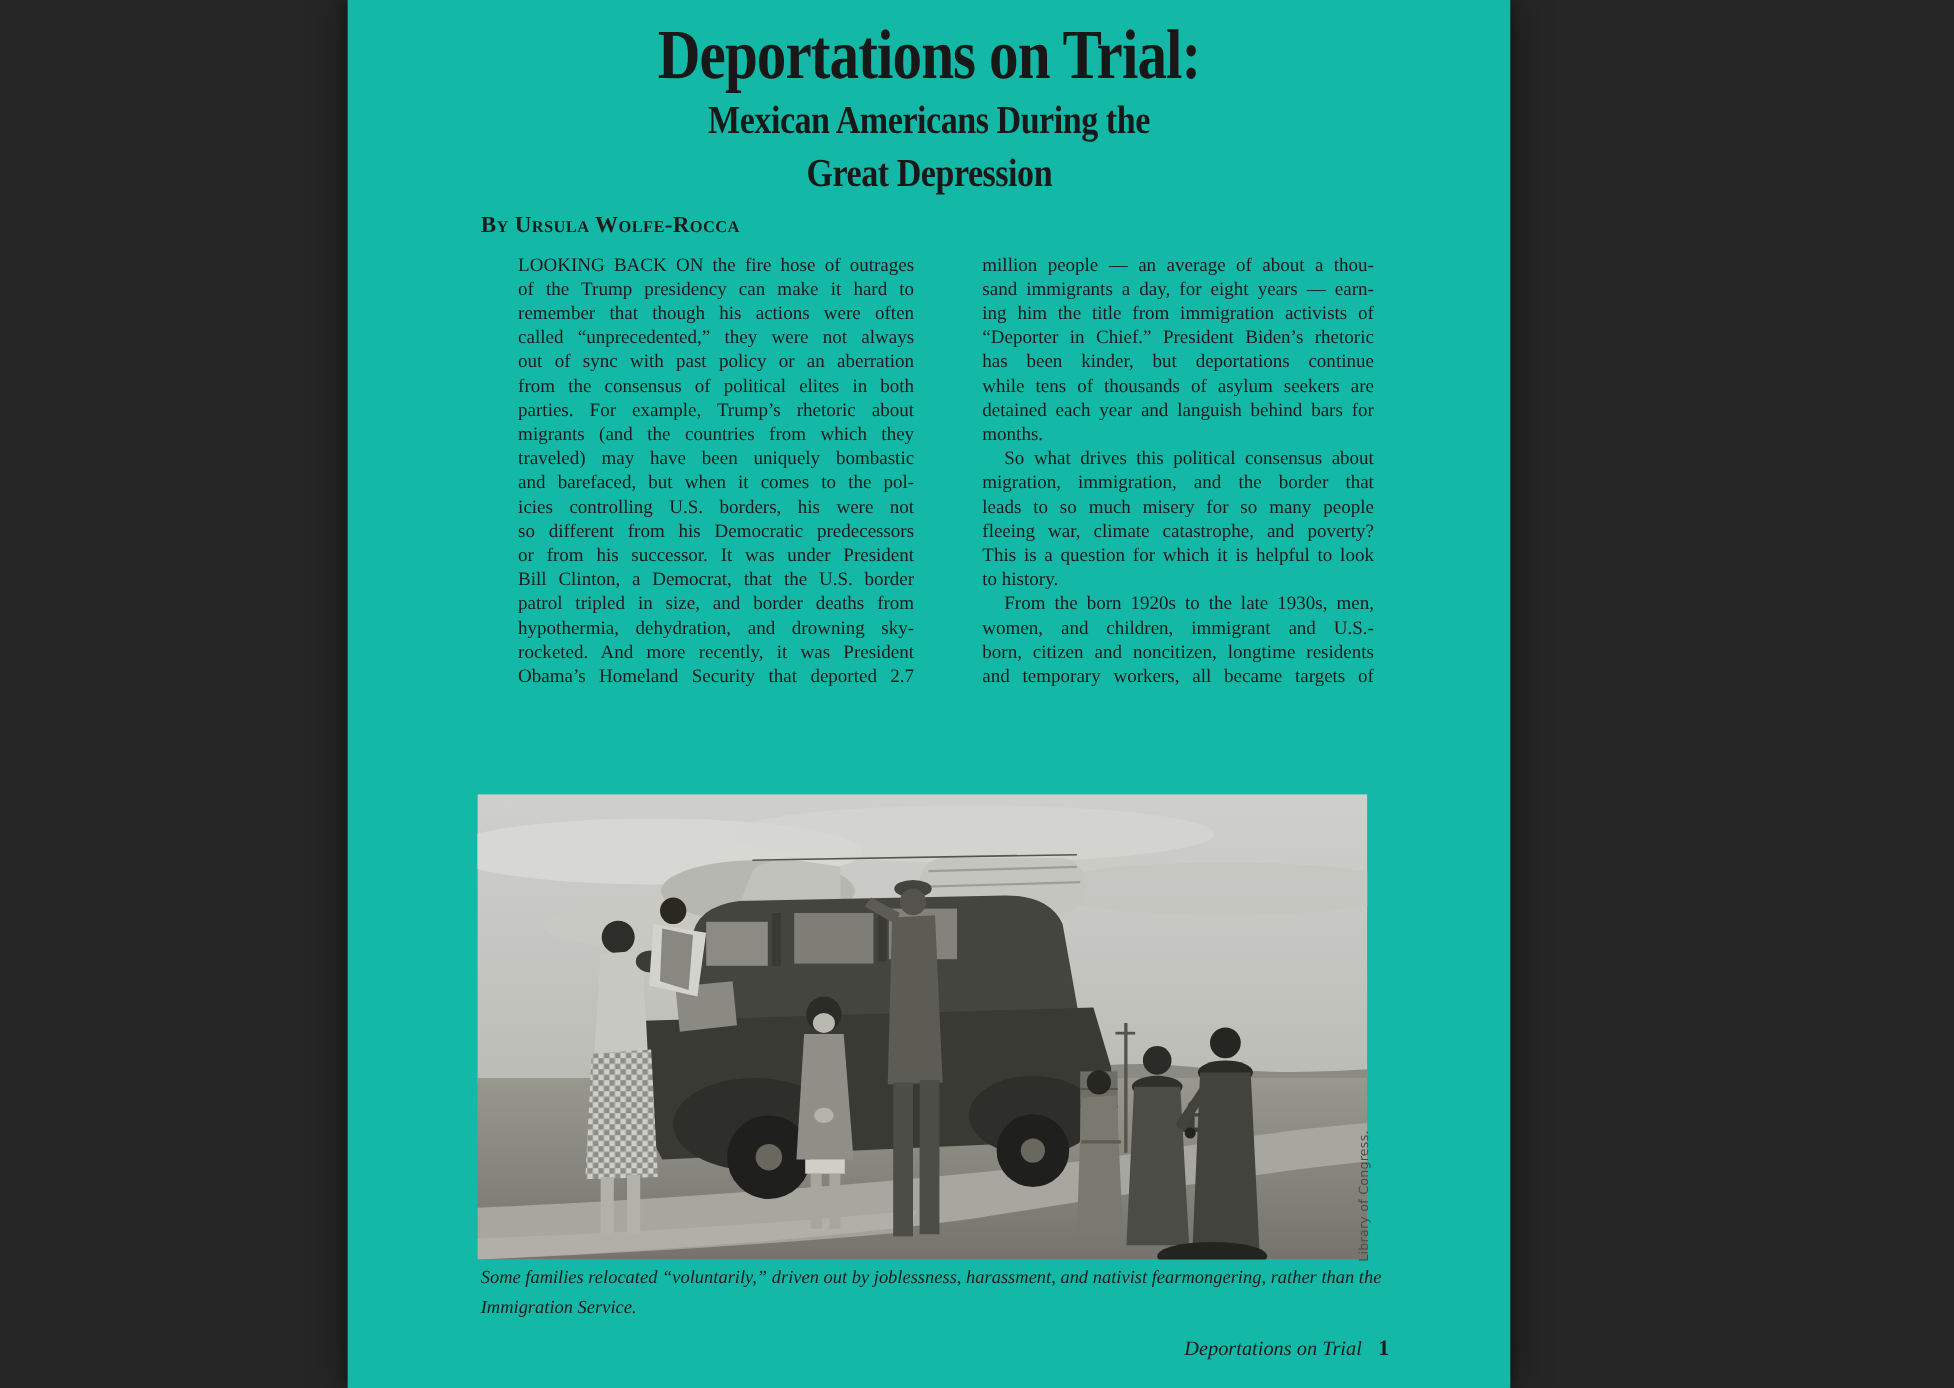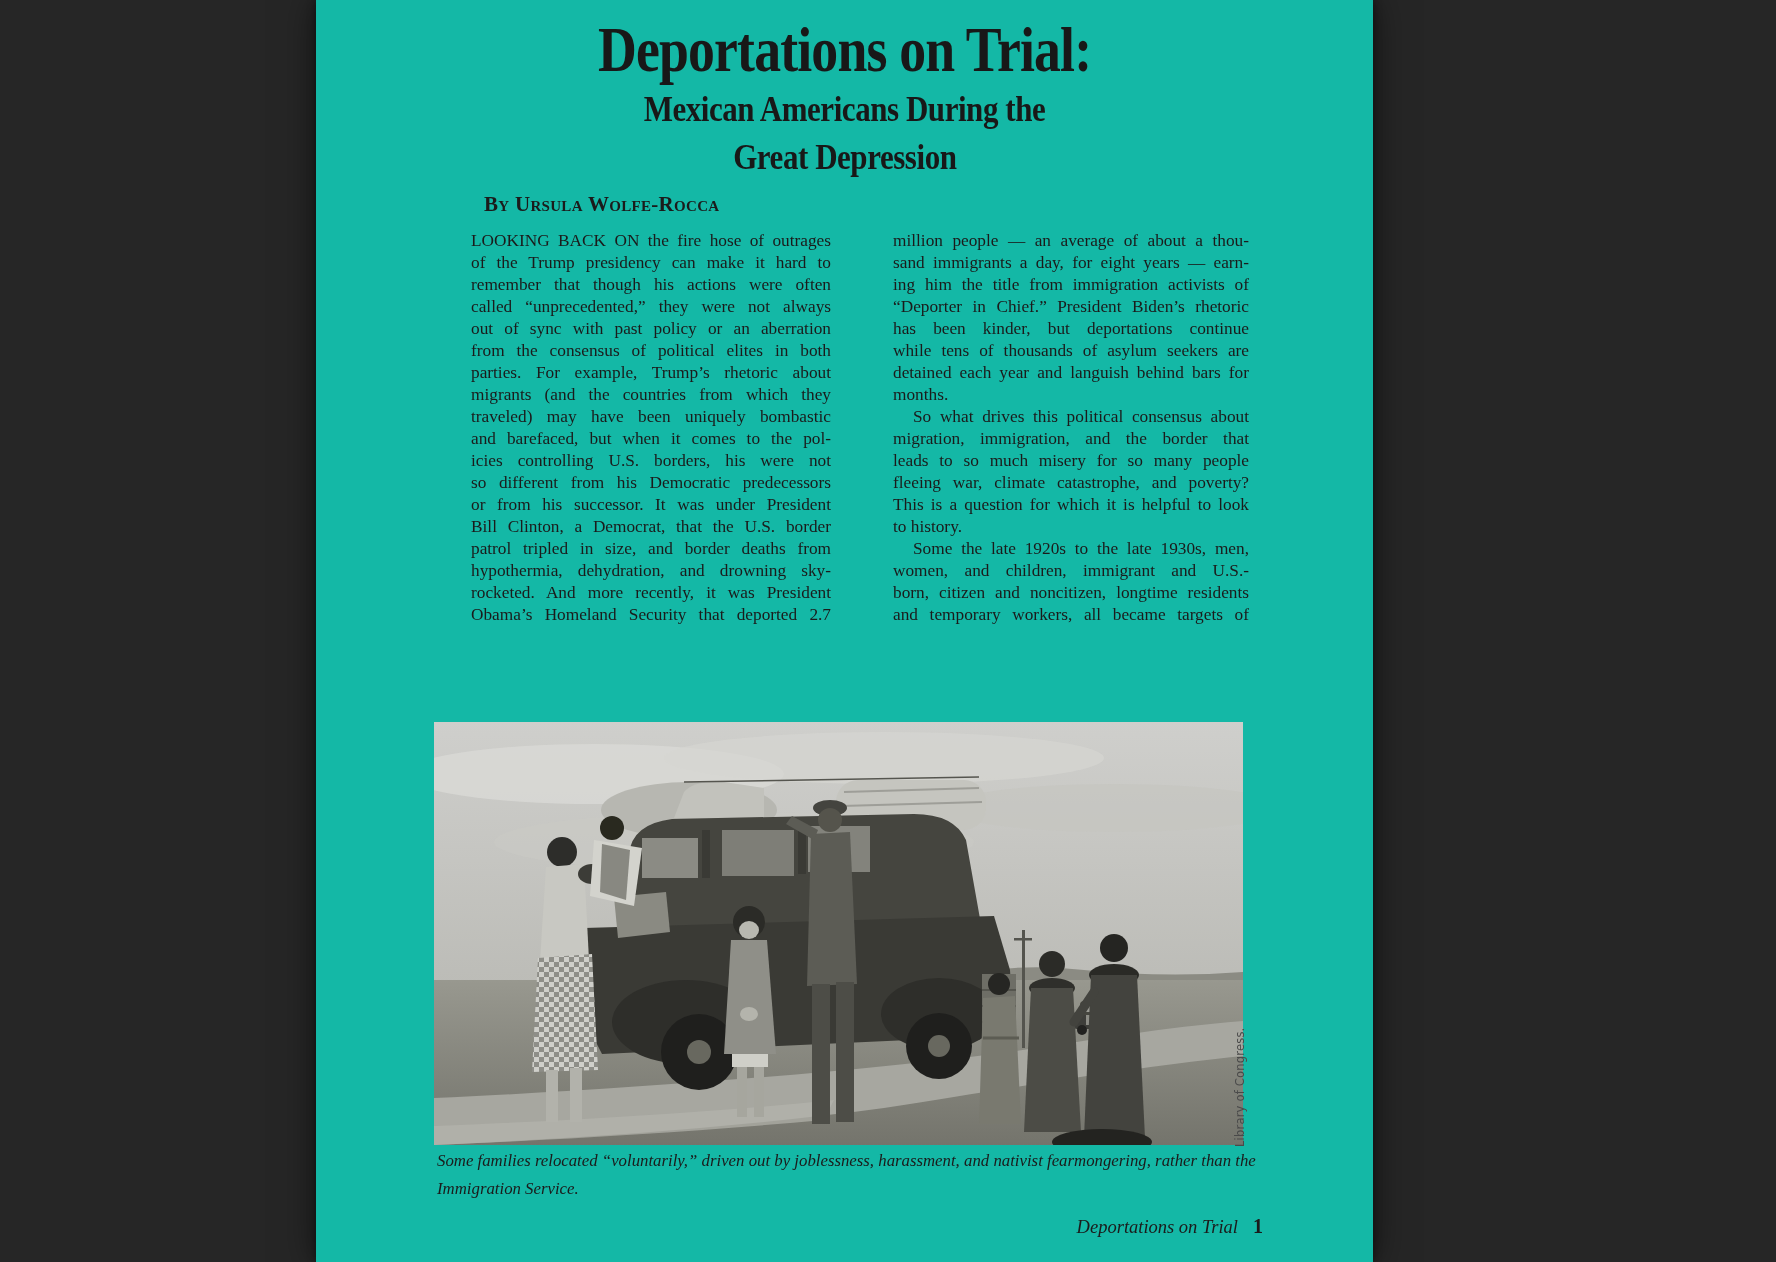--- a/index.html
+++ b/index.html
@@ -15,21 +15,21 @@
   }
   
   .title-block{position:absolute;top:16px;left:0;right:0;text-align:center;color:#181818;}
   .main-title{font-size:64px;font-weight:bold;line-height:68px;white-space:nowrap;}
   .main-title .squeeze{display:inline-block;transform:scaleX(0.84);transform-origin:50% 50%;letter-spacing:-1px;}
   .subtitle{font-size:36px;font-weight:bold;line-height:45px;margin-top:3px;white-space:nowrap;}
   .subtitle .squeeze{display:inline-block;transform:scaleX(0.86);transform-origin:50% 50%;letter-spacing:-0.5px;}
   
   .byline{
     position:absolute;top:192px;left:121px;
-    font-weight:bold;font-variant:small-caps;font-size:21px;color:#1b1b1b;letter-spacing:0.3px;margin-left:47px;
+    font-weight:bold;font-variant:small-caps;font-size:21px;color:#1b1b1b;letter-spacing:0.3px;
   }
   
   .columns{position:absolute;top:230px;left:121px;width:812px;display:flex;gap:28px;color:#1b1b1b;}
   .col{font-size:17.3px;line-height:22px;}
   .col1{width:394px;}
   .col2{width:390px;}
   .bodyline{text-align:justify;text-align-last:justify;white-space:normal;margin-left:34px;}
   .bodyline.paraend{text-align-last:left;}
   .bodyline.indent{text-indent:20px;}
   
@@ -97,21 +97,21 @@
         <div class="bodyline">has been kinder, but deportations continue</div>
         <div class="bodyline">while tens of thousands of asylum seekers are</div>
         <div class="bodyline">detained each year and languish behind bars for</div>
         <div class="bodyline paraend">months.</div>
         <div class="bodyline indent">So what drives this political consensus about</div>
         <div class="bodyline">migration, immigration, and the border that</div>
         <div class="bodyline">leads to so much misery for so many people</div>
         <div class="bodyline">fleeing war, climate catastrophe, and poverty?</div>
         <div class="bodyline">This is a question for which it is helpful to look</div>
         <div class="bodyline paraend">to history.</div>
-        <div class="bodyline indent">Some the late 1920s to the late 1930s, men,</div>
+        <div class="bodyline indent">From the born 1920s to the late 1930s, men,</div>
         <div class="bodyline">women, and children, immigrant and U.S.-</div>
         <div class="bodyline">born, citizen and noncitizen, longtime residents</div>
         <div class="bodyline">and temporary workers, all became targets of</div>
       </div>
   </div>
 
   <div class="photo-figure" role="img" aria-label="Black-and-white photograph: a family loads bundles onto an old sedan parked beside a rural highway; women in long coats stand at right, a girl faces the camera, a distant car approaches on the road.">
     <svg viewBox="0 0 809 423" width="809" height="423" preserveAspectRatio="none">
       <defs>
         <linearGradient id="sky" x1="0" y1="0" x2="0" y2="1">

